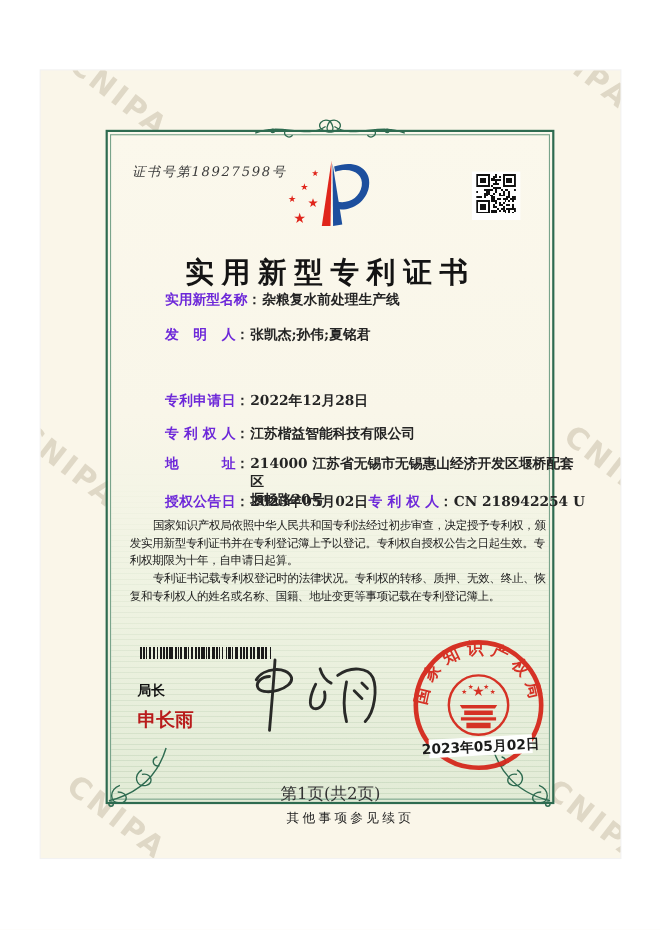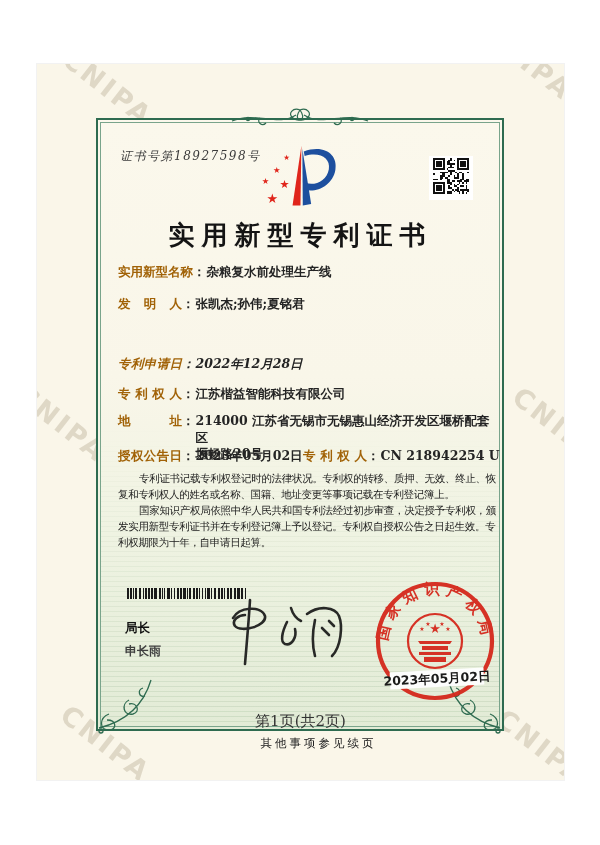--- a/index.html
+++ b/index.html
@@ -18,41 +18,41 @@
   .guilloche{position:absolute;left:3px;right:3px;bottom:3px;height:300px;
       background:repeating-linear-gradient(180deg,rgba(104,148,102,.16) 0 1px,transparent 1px 5px);
       -webkit-mask-image:linear-gradient(180deg,transparent 0%,rgba(0,0,0,.55) 55%,#000 100%);
       mask-image:linear-gradient(180deg,transparent 0%,rgba(0,0,0,.55) 55%,#000 100%);}
   .ornament{position:absolute;pointer-events:none;}
   
   .cert-no{position:absolute;left:83px;top:84px;font-size:12px;letter-spacing:1.5px;color:#3b3b3b;font-style:italic;}
   .logo{position:absolute;left:221px;top:80px;}
   .qr-box{position:absolute;left:392px;top:92px;width:44px;height:44px;background:#fff;
           display:flex;align-items:center;justify-content:center;}
-  .title{position:absolute;left:0;top:154px;width:100%;text-align:center;
+  .title{position:absolute;left:0;top:166px;width:100%;text-align:center;
          font-size:26px;font-weight:700;letter-spacing:7px;color:#141414;}
   
   .row{position:absolute;left:81px;font-size:12.5px;color:#222;white-space:nowrap;}
   .flabel{display:inline-block;min-width:64px;text-align:justify;text-align-last:justify;
-          -moz-text-align-last:justify;text-justify:inter-character;font-weight:600;color:#a16207;
-          vertical-align:top;}
+          -moz-text-align-last:justify;text-justify:inter-character;font-weight:600;color:#6d28d9;
+          vertical-align:top;margin-left:32px;}
   .colon{font-weight:600;vertical-align:top;}
   .fval{font-weight:600;color:#242424;margin-left:1px;vertical-align:top;}
   .fval.multi{display:inline-block;white-space:pre-line;line-height:16.5px;max-width:300px;}
   .grant2{position:absolute;left:185px;top:0;}
   
   .paras{position:absolute;left:81px;top:406px;width:384px;font-size:10.5px;line-height:16px;
          letter-spacing:-.3px;color:#1b1b1b;}
   .paras p{margin:0;text-indent:2em;}
   
   .barcode{position:absolute;left:90px;top:520px;}
   .sign-title{position:absolute;left:88px;top:556px;font-family:"DejaVu Sans","Liberation Sans",sans-serif;
               font-weight:bold;font-size:12.5px;color:#111;}
   .sign-name{position:absolute;left:88px;top:579px;font-family:Liberation Serif, serif;
-             font-weight:bold;font-size:12px;color:#404040;}
+             font-weight:bold;font-size:17px;color:#b91c1c;}
   .signature{position:absolute;left:158px;top:528px;}
   .seal{position:absolute;left:333px;top:512px;opacity:.95;}
   .page-info{position:absolute;left:0;top:648px;width:100%;text-align:center;font-size:15px;color:#333;}
   .foot-note{position:absolute;left:0;top:672px;width:100%;text-align:center;font-size:11.5px;
              letter-spacing:3px;color:#222;padding-left:18px;}
 </style>
 </head>
 <body>
 
 <div class="stage">
@@ -337,42 +337,42 @@
       </div>
 
     <div class="title">实用新型专利证书</div>
 
     <div class="row" style="top:200px;">
       <span class="flabel">实用新型名称</span><span class="colon">：</span><span class="fval">杂粮复水前处理生产线</span>
     </div>
     <div class="row" style="top:232px;">
       <span class="flabel">发明人</span><span class="colon">：</span><span class="fval">张凯杰;孙伟;夏铭君</span>
     </div>
-    <div class="row" style="top:292px;font-style:italic;">
+    <div class="row" style="top:292px;">
       <span class="flabel">专利申请日</span><span class="colon">：</span><span class="fval">2022年12月28日</span>
     </div>
     <div class="row" style="top:322px;">
       <span class="flabel">专利权人</span><span class="colon">：</span><span class="fval">江苏楷益智能科技有限公司</span>
     </div>
     <div class="row" style="top:349px;">
       <span class="flabel">地址</span><span class="colon">：</span><span class="fval multi">214000 江苏省无锡市无锡惠山经济开发区堰桥配套区
 堰畅路20号</span>
     </div>
     <div class="row" style="top:384px;">
       <span>
         <span class="flabel">授权公告日</span><span class="colon">：</span><span class="fval">2023年05月02日</span>
       </span>
       <span class="grant2">
         <span class="flabel">专利权人</span><span class="colon">：</span><span class="fval">CN 218942254 U</span>
       </span>
     </div>
 
     <div class="paras">
+      <p>国家知识产权局依照中华人民共和国专利法经过初步审查，决定授予专利权，颁发实用新型专利证书并在专利登记簿上予以登记。专利权自授权公告之日起生效。专利权期限为十年，自申请日起算。</p>
       <p>专利证书记载专利权登记时的法律状况。专利权的转移、质押、无效、终止、恢复和专利权人的姓名或名称、国籍、地址变更等事项记载在专利登记簿上。</p>
-      <p>国家知识产权局依照中华人民共和国专利法经过初步审查，决定授予专利权，颁发实用新型专利证书并在专利登记簿上予以登记。专利权自授权公告之日起生效。专利权期限为十年，自申请日起算。</p>
     </div>
 
     <div class="barcode">
         <div id="bars"><svg width="124" height="11" viewBox="0 0 124 11" shape-rendering="crispEdges" fill="#1a1a1a">
             <rect x="0" y="0" width="2" height="11"></rect>
             <rect x="3" y="0" width="2" height="11"></rect>
             <rect x="6" y="0" width="1" height="11"></rect>
             <rect x="8" y="0" width="2" height="11"></rect>
             <rect x="12" y="0" width="2" height="11"></rect>
             <rect x="16" y="0" width="1" height="11"></rect>

